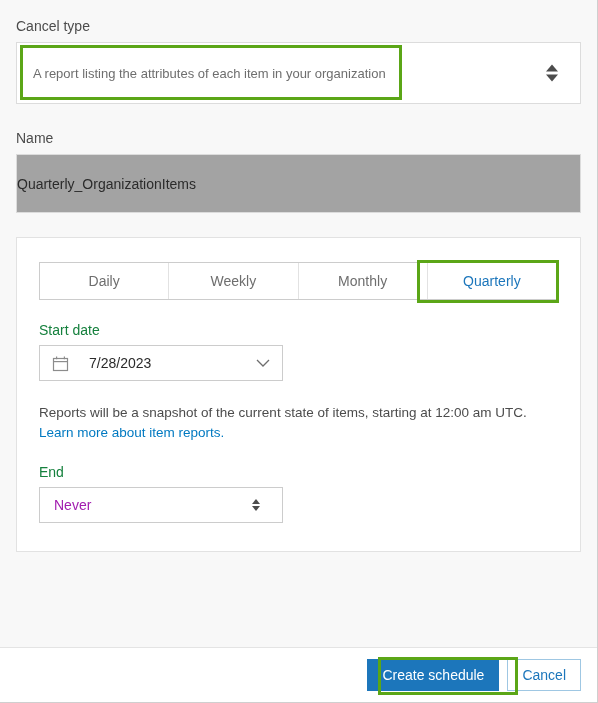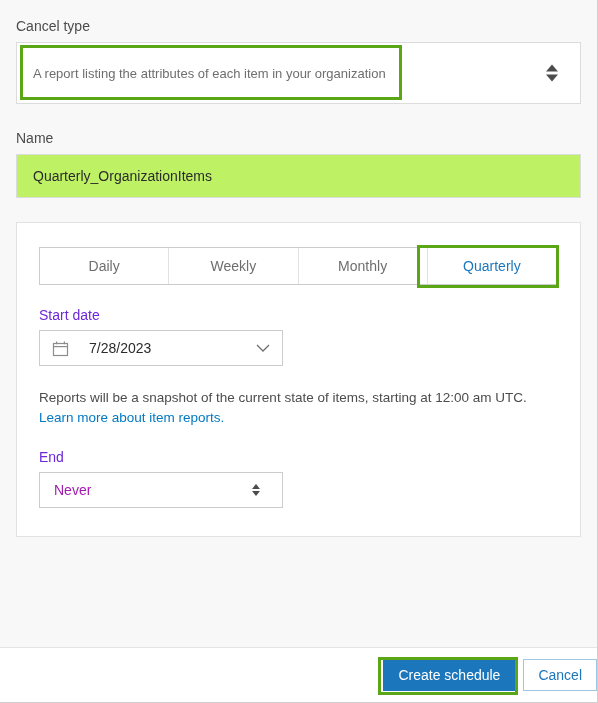--- a/index.html
+++ b/index.html
@@ -126,27 +126,26 @@
     border-left-width: 4px; border-right-width: 4px; border-bottom-width: 5px;
     margin-bottom: 2px;
   }
   .stepper-sm .tri-down {
     border-left-width: 4px; border-right-width: 4px; border-top-width: 5px;
   }
 
   
   .name-wrap { margin-bottom: 24px; }
   .name-input {
-    background: #bef264;
+    background: #a3a3a3;
     border: 1px solid #dcdcdc;
-    height: 44px;
-    box-sizing: border-box;
-    display: flex;
-    align-items: center;
-    padding-left: 16px;
+    height: 59px;
+    box-sizing: border-box;
+    display: flex;
+    align-items: center;
     font-size: 14px;
     color: #2b2b2b;
     cursor: text;
   }
 
   
   .card {
     background: #ffffff;
     border: 1px solid #e2e2e2;
     padding: 24px 22px 28px 22px;
@@ -182,21 +181,21 @@
     top: -3px;
     width: 142px;
     height: 43px;
     border: 3px solid #5ba617;
     box-sizing: border-box;
     pointer-events: none;
   }
 
   .sub-label {
     font-size: 14px;
-    color: #6d28d9;
+    color: #15803d;
     margin-bottom: 7px;
   }
 
   .date-input {
     width: 244px;
     height: 36px;
     border: 1px solid #cccccc;
     box-sizing: border-box;
     display: flex;
     align-items: center;
@@ -248,20 +247,21 @@
   
   .dlg-footer {
     position: relative;
     height: 55px;
     min-height: 55px;
     background: #ffffff;
     border-top: 1px solid #e4e4e4;
     display: flex;
     align-items: center;
     justify-content: flex-end;
+    padding-right: 16px;
     box-sizing: border-box;
   }
   .btn {
     height: 32px;
     font-size: 14px;
     display: flex;
     align-items: center;
     justify-content: center;
     box-sizing: border-box;
     cursor: pointer;

